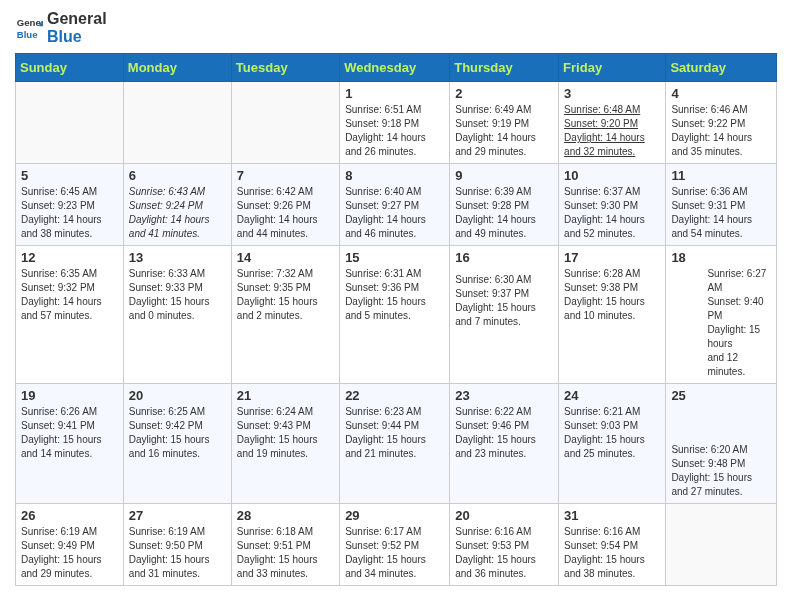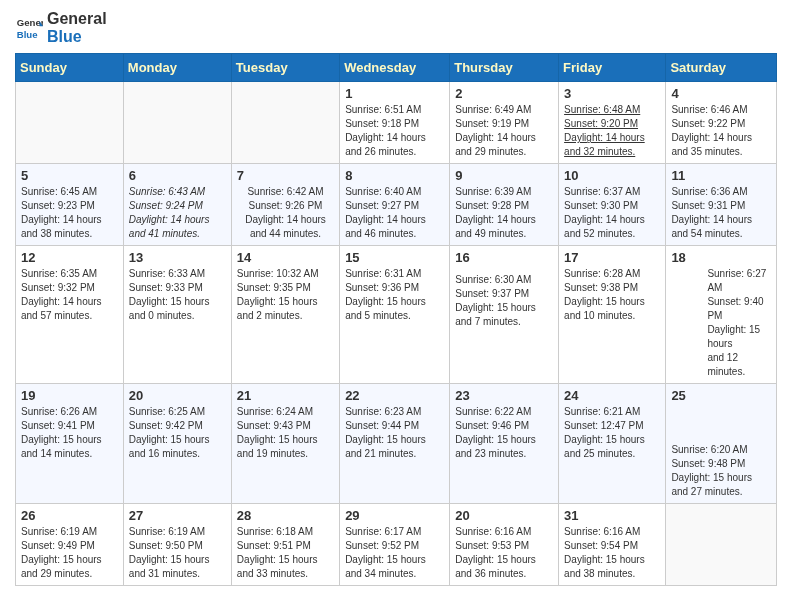--- a/index.html
+++ b/index.html
@@ -37,21 +37,21 @@
       font-size: 16px;
       color: #555;
     }
     .calendar {
       width: 100%;
       border-collapse: collapse;
       border: 1px solid #ccc;
     }
     .calendar th {
       background: #1a6fba;
-      color: #fef9c3;
+      color: #bef264;
       font-size: 13px;
       font-weight: bold;
       padding: 6px 4px;
       border: 1px solid #1565a8;
       text-align: left;
     }
     .calendar td {
       border: 1px solid #ccc;
       vertical-align: top;
       padding: 4px 5px;
@@ -159,21 +159,21 @@
         </td>
         <td>
           <span class="day-num">6</span>
           <div class="day-info" style="white-space: pre-line; font-style: italic;">Sunrise: 6:43 AM
 Sunset: 9:24 PM
 Daylight: 14 hours
 and 41 minutes.</div>
         </td>
         <td>
           <span class="day-num">7</span>
-          <div class="day-info" style="white-space: pre-line; text-align: center;">Sunrise: 6:42 AM
+          <div class="day-info" style="white-space: pre-line;">Sunrise: 6:42 AM
 Sunset: 9:26 PM
 Daylight: 14 hours
 and 44 minutes.</div>
         </td>
         <td>
           <span class="day-num">8</span>
           <div class="day-info" style="white-space: pre-line;">Sunrise: 6:40 AM
 Sunset: 9:27 PM
 Daylight: 14 hours
 and 46 minutes.</div>
@@ -210,21 +210,21 @@
         </td>
         <td>
           <span class="day-num">13</span>
           <div class="day-info" style="white-space: pre-line;">Sunrise: 6:33 AM
 Sunset: 9:33 PM
 Daylight: 15 hours
 and 0 minutes.</div>
         </td>
         <td>
           <span class="day-num">14</span>
-          <div class="day-info" style="white-space: pre-line;">Sunrise: 10:32 AM
+          <div class="day-info" style="white-space: pre-line;">Sunrise: 7:32 AM
 Sunset: 9:35 PM
 Daylight: 15 hours
 and 2 minutes.</div>
         </td>
         <td>
           <span class="day-num">15</span>
           <div class="day-info" style="white-space: pre-line;">Sunrise: 6:31 AM
 Sunset: 9:36 PM
 Daylight: 15 hours
 and 5 minutes.</div>
@@ -283,21 +283,21 @@
         <td>
           <span class="day-num">23</span>
           <div class="day-info" style="white-space: pre-line;">Sunrise: 6:22 AM
 Sunset: 9:46 PM
 Daylight: 15 hours
 and 23 minutes.</div>
         </td>
         <td>
           <span class="day-num">24</span>
           <div class="day-info" style="white-space: pre-line;">Sunrise: 6:21 AM
-Sunset: 12:47 PM
+Sunset: 9:03 PM
 Daylight: 15 hours
 and 25 minutes.</div>
         </td>
         <td>
           <span class="day-num">25</span>
           <div class="day-info" style="white-space: pre-line; margin-top: 40px;">Sunrise: 6:20 AM
 Sunset: 9:48 PM
 Daylight: 15 hours
 and 27 minutes.</div>
         </td>

